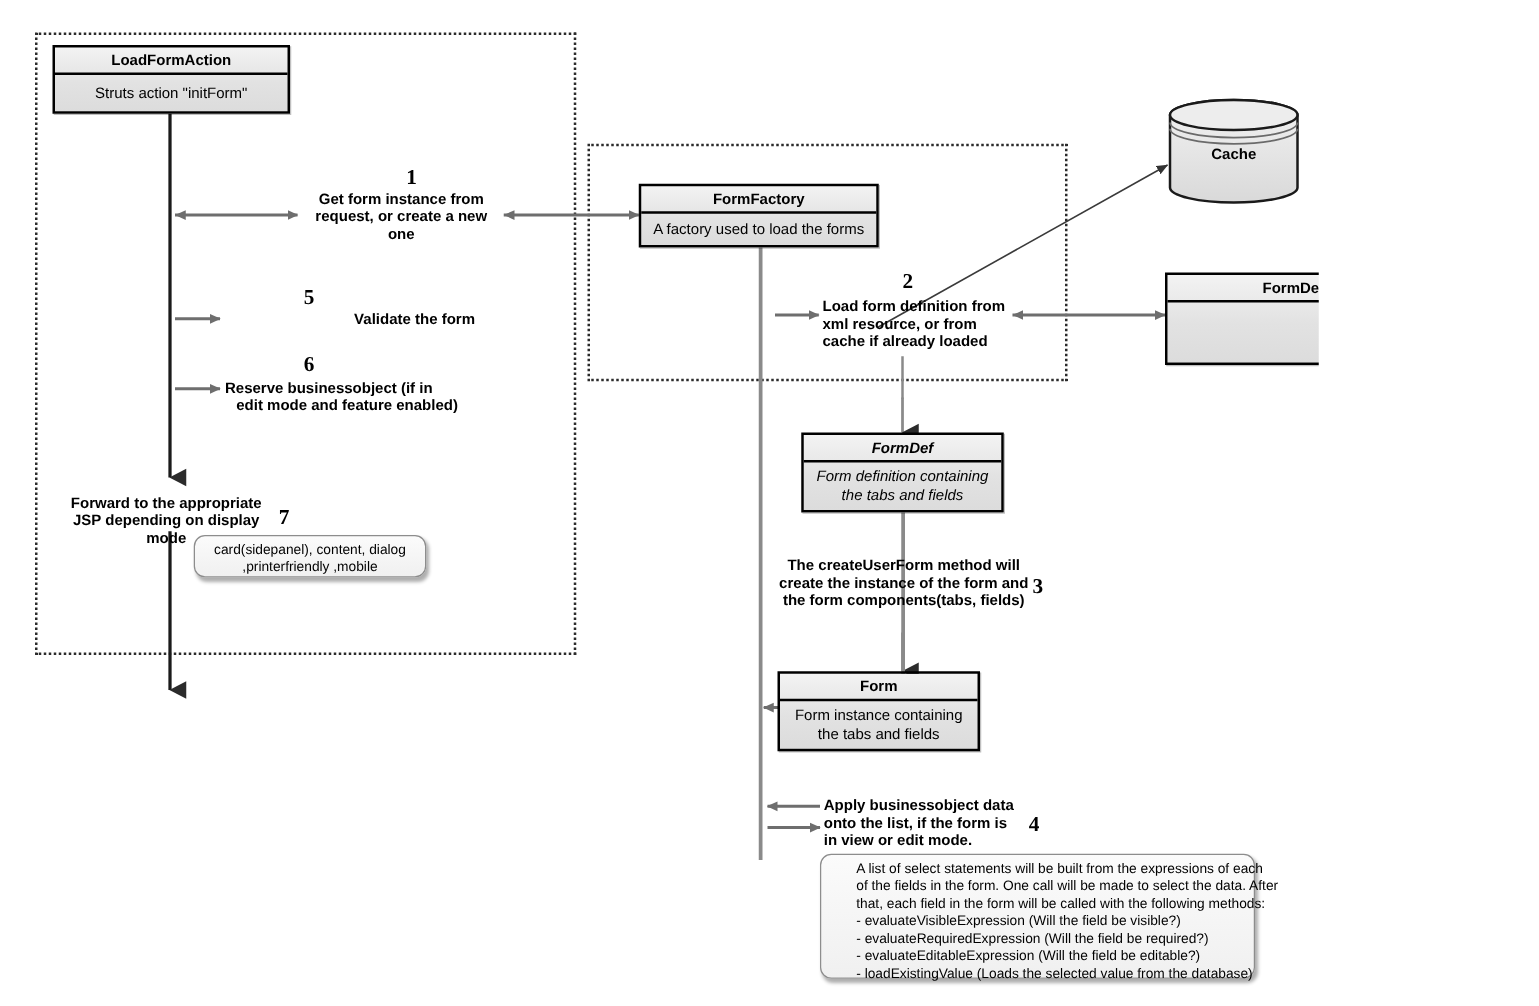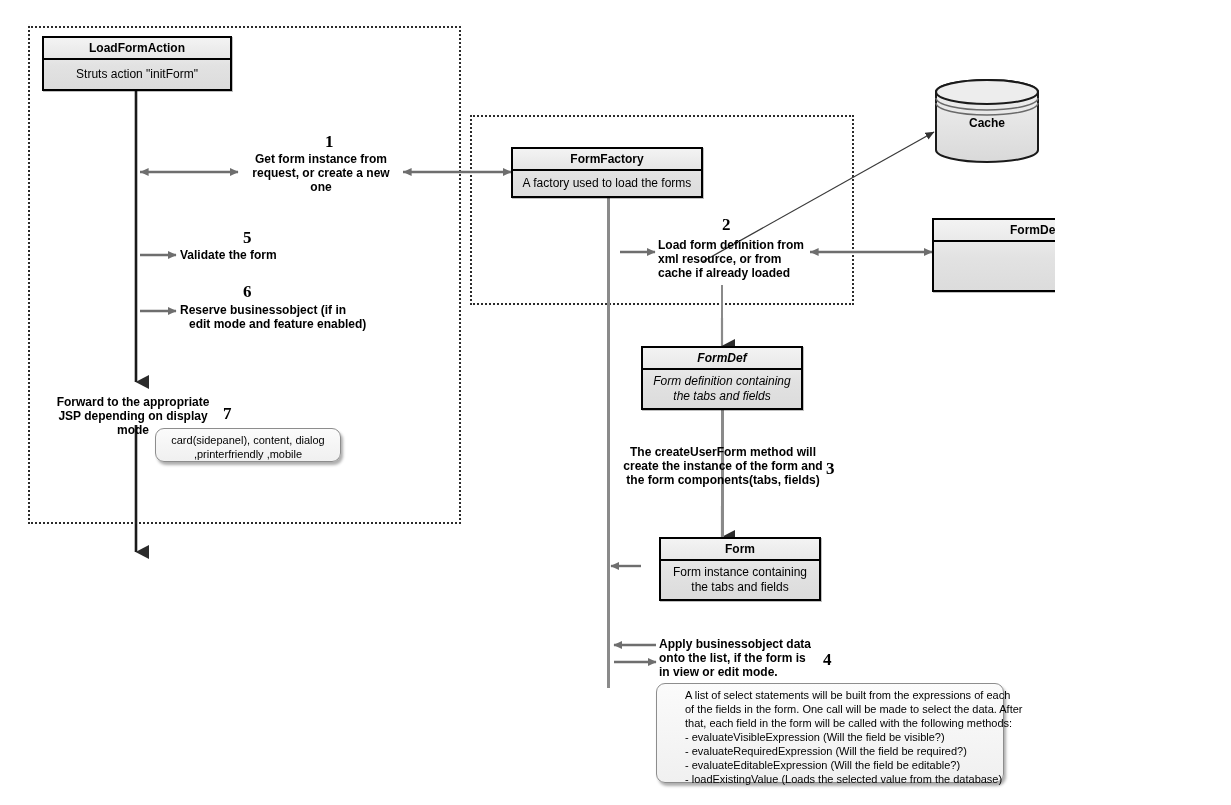--- a/index.html
+++ b/index.html
@@ -190,21 +190,21 @@
 
   <div class="abs uml-box" style="left:932px; top:218px; width:250px; height:74px;">
     <div class="uml-title">FormDefRuleSet</div>
   </div>
 
   <div class="abs uml-box" style="left:641px; top:346px; width:162px; height:64px;font-style:italic;">
     <div class="uml-title">FormDef</div>
     <div class="uml-body">Form definition containing the tabs and fields</div>
   </div>
 
-  <div class="abs uml-box" style="left:659px; top:537px; width:162px; height:64px;">
+  <div class="abs uml-box" style="left:622px; top:537px; width:162px; height:64px;">
     <div class="uml-title">Form</div>
     <div class="uml-body">Form instance containing the tabs and fields</div>
   </div>
 
   <div class="cylinder" style="left:933px; top:78px; width:108px; height:86px;">
     <svg width="108" height="86" viewBox="0 0 108 86">
       <defs>
         <linearGradient id="cylGrad" x1="0" y1="0" x2="0" y2="1">
           <stop offset="0%" stop-color="#f2f2f2"></stop>
           <stop offset="100%" stop-color="#d9d9d9"></stop>
@@ -226,21 +226,21 @@
   </div>
 
   <div class="step-num" style="left:722px; top:215px;">2</div>
   <div class="msg-label left" style="left:658px; top:238px; width:160px;">
     <div>Load form definition from</div>
     <div>xml resource, or from</div>
     <div>cache if already loaded</div>
   </div>
 
   <div class="step-num" style="left:243px; top:228px;">5</div>
-  <div class="msg-label left" style="left:180px; top:248px; width:200px;">
+  <div class="msg-label left" style="left:180px; top:248px; width:200px;text-align:right;">
     <div>Validate the form</div>
   </div>
 
   <div class="step-num" style="left:243px; top:282px;">6</div>
   <div class="msg-label left" style="left:180px; top:303px; width:220px;">
     <div>Reserve businessobject (if in</div>
     <div style="padding-left:9px;">edit mode and feature enabled)</div>
   </div>
 
   <div class="step-num" style="left:223px; top:404px;">7</div>

